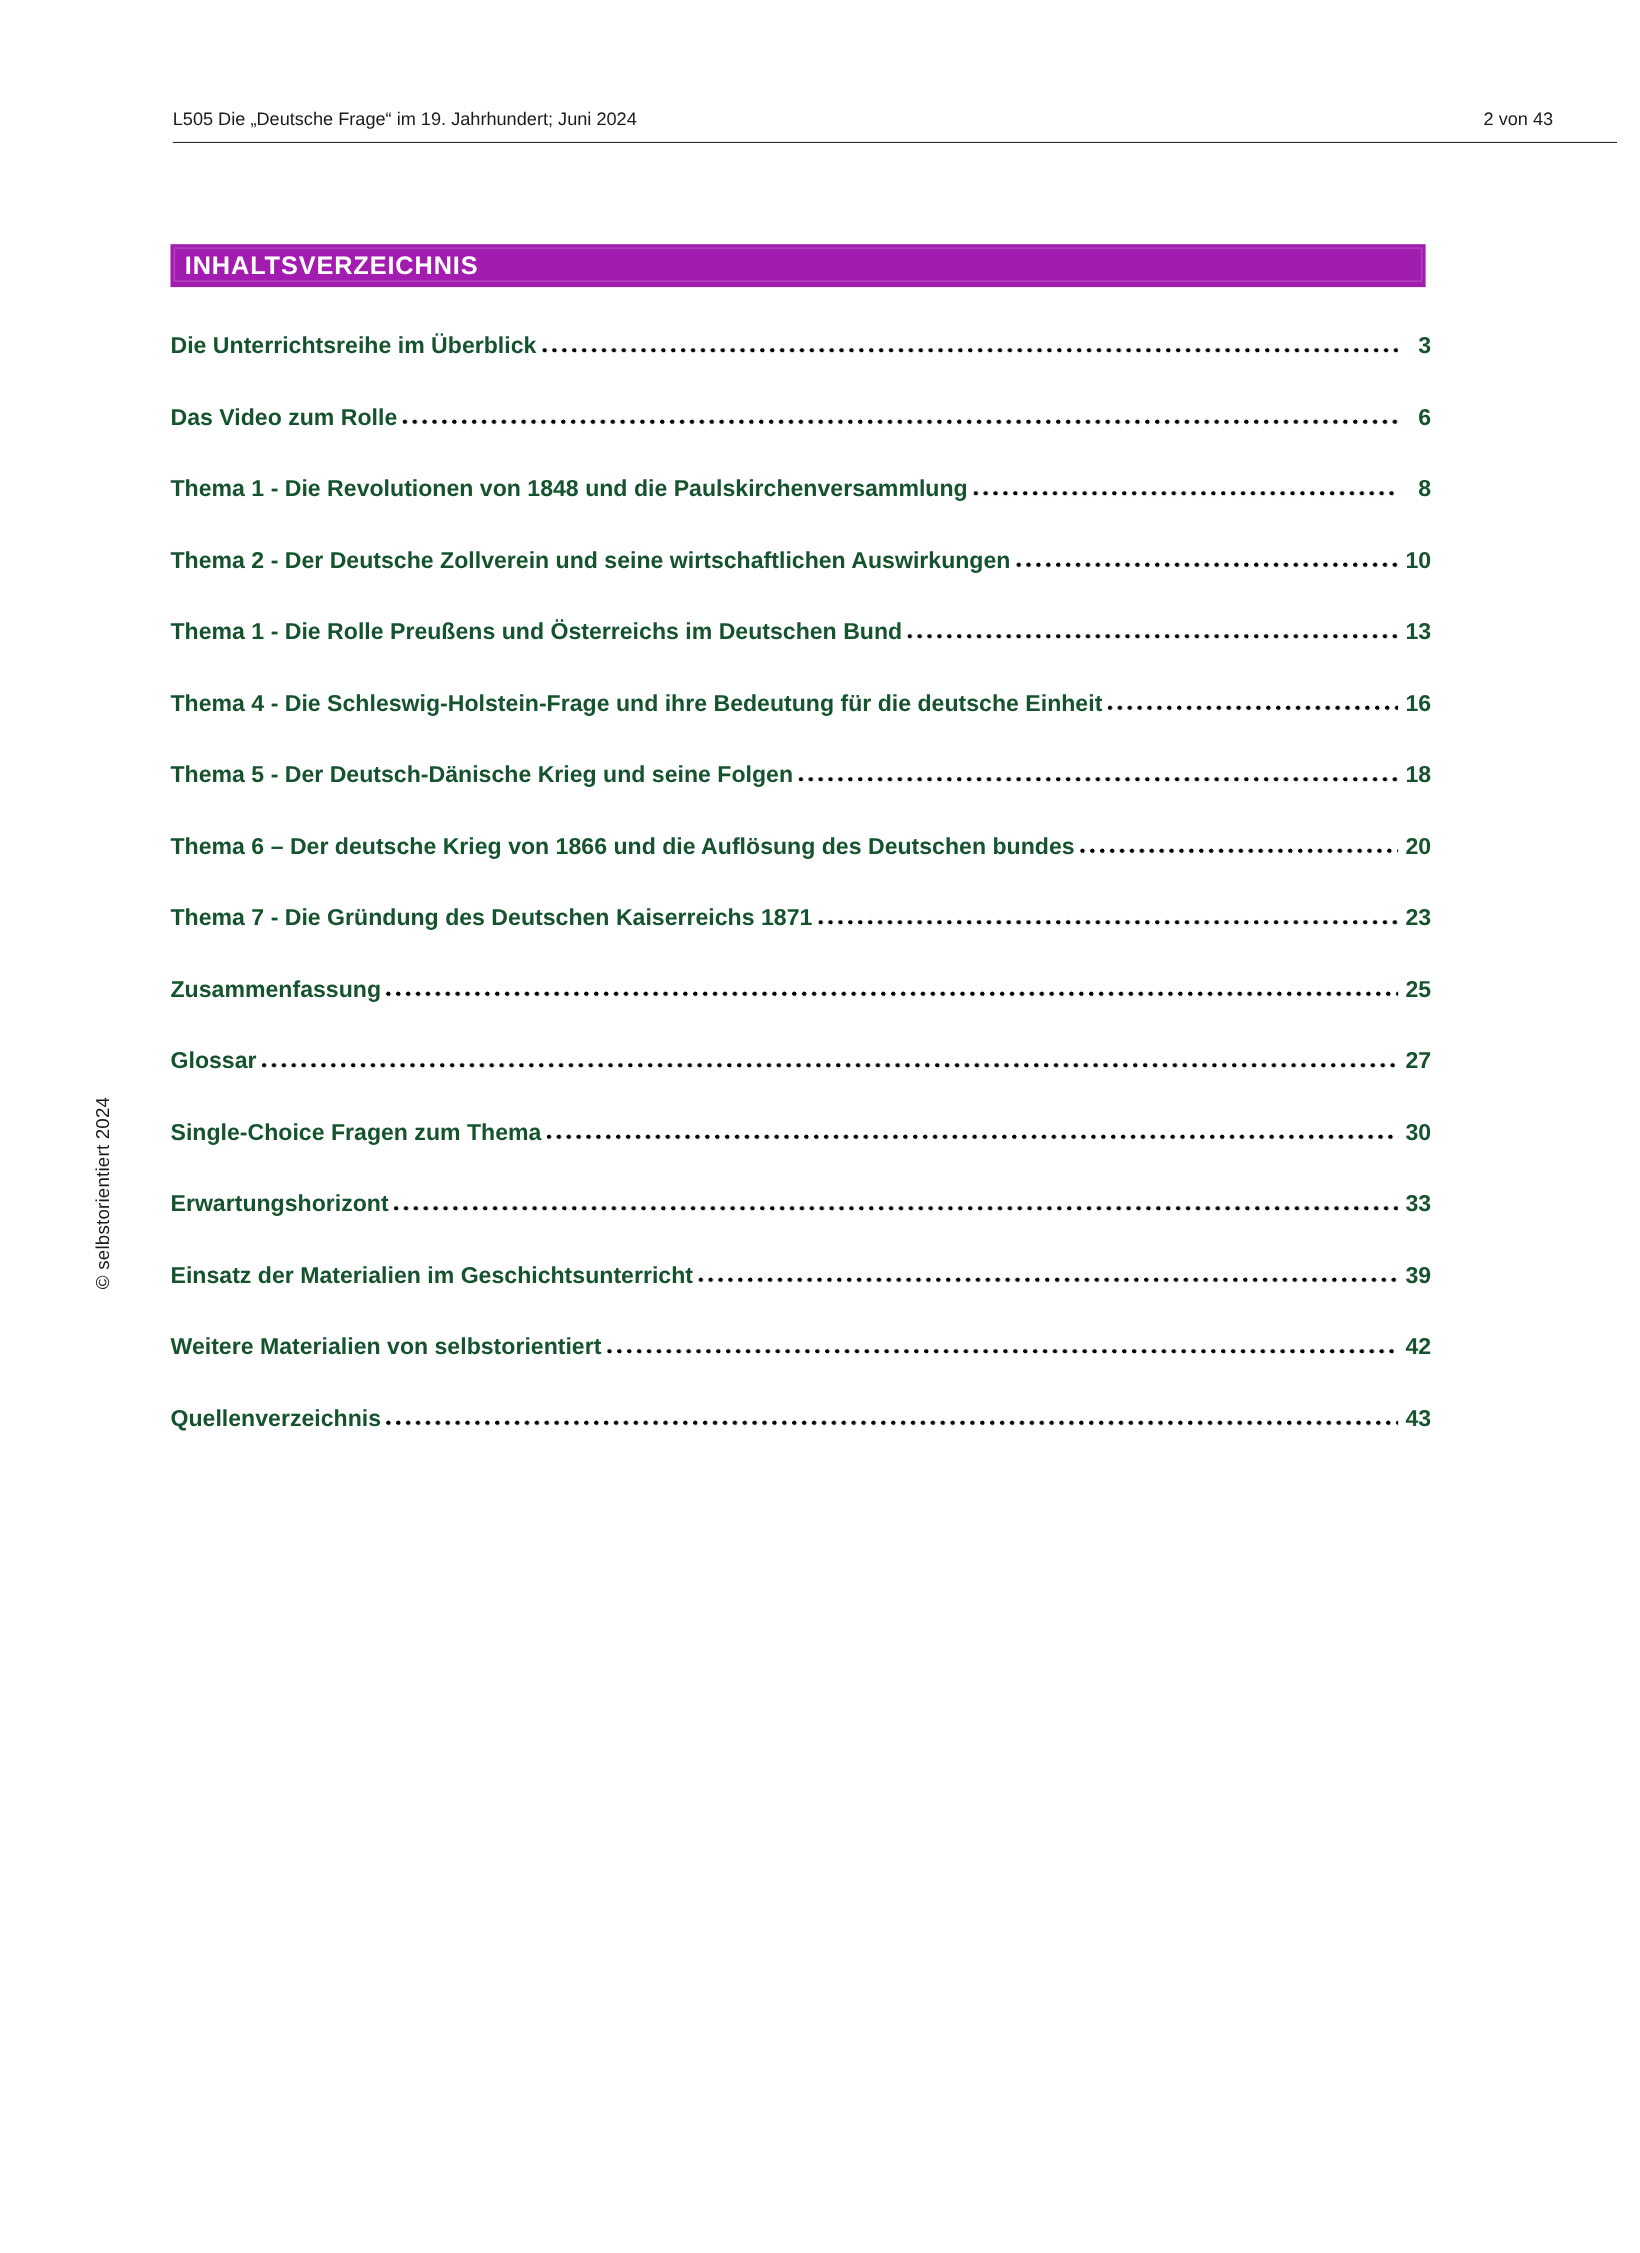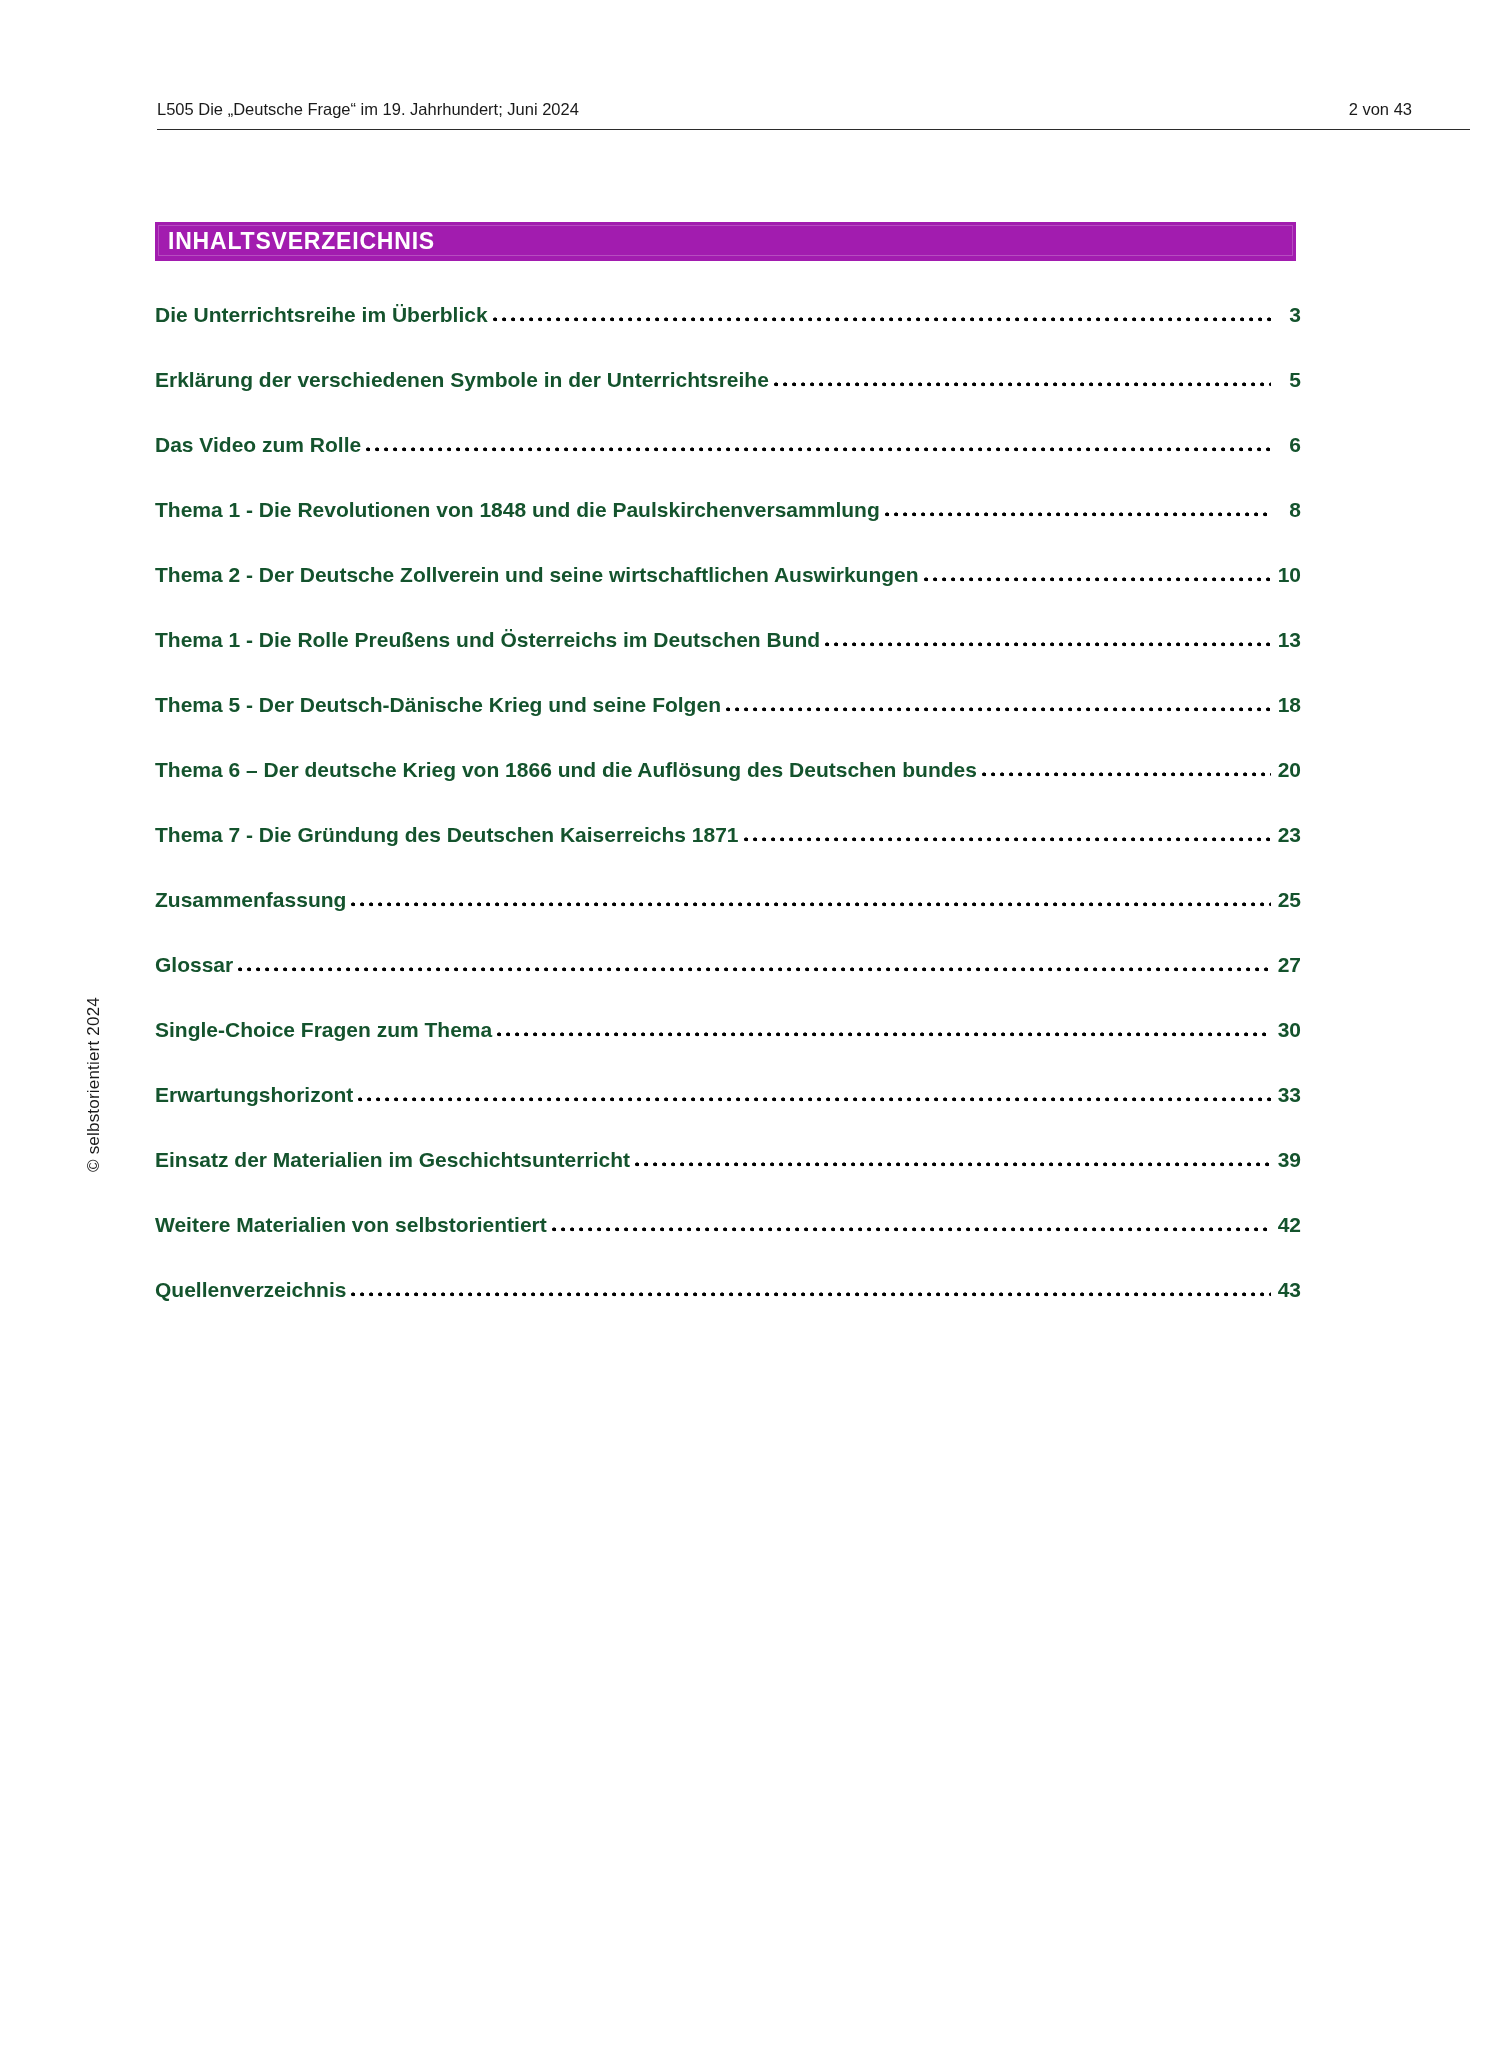--- a/index.html
+++ b/index.html
@@ -128,25 +128,20 @@
   </div>
 
   <div class="toc-list">
 
       <div class="toc-row">
         <span class="toc-label">Die Unterrichtsreihe im Überblick</span>
         <span class="toc-leader"></span>
         <span class="toc-page">3</span>
       </div>
 
-      <div class="toc-row">
-        <span class="toc-label">Erklärung der verschiedenen Symbole in der Unterrichtsreihe</span>
-        <span class="toc-leader"></span>
-        <span class="toc-page">5</span>
-      </div>
 
       <div class="toc-row">
         <span class="toc-label">Das Video zum Rolle</span>
         <span class="toc-leader"></span>
         <span class="toc-page">6</span>
       </div>
 
       <div class="toc-row">
         <span class="toc-label">Thema 1 - Die Revolutionen von 1848 und die Paulskirchenversammlung</span>
         <span class="toc-leader"></span>
@@ -158,20 +153,25 @@
         <span class="toc-leader"></span>
         <span class="toc-page">10</span>
       </div>
 
       <div class="toc-row">
         <span class="toc-label">Thema 1 - Die Rolle Preußens und Österreichs im Deutschen Bund</span>
         <span class="toc-leader"></span>
         <span class="toc-page">13</span>
       </div>
 
+      <div class="toc-row">
+        <span class="toc-label">Thema 4 - Die Schleswig-Holstein-Frage und ihre Bedeutung für die deutsche Einheit</span>
+        <span class="toc-leader"></span>
+        <span class="toc-page">16</span>
+      </div>
 
       <div class="toc-row">
         <span class="toc-label">Thema 5 - Der Deutsch-Dänische Krieg und seine Folgen</span>
         <span class="toc-leader"></span>
         <span class="toc-page">18</span>
       </div>
 
       <div class="toc-row">
         <span class="toc-label">Thema 6 – Der deutsche Krieg von 1866 und die Auflösung des Deutschen bundes</span>
         <span class="toc-leader"></span>

